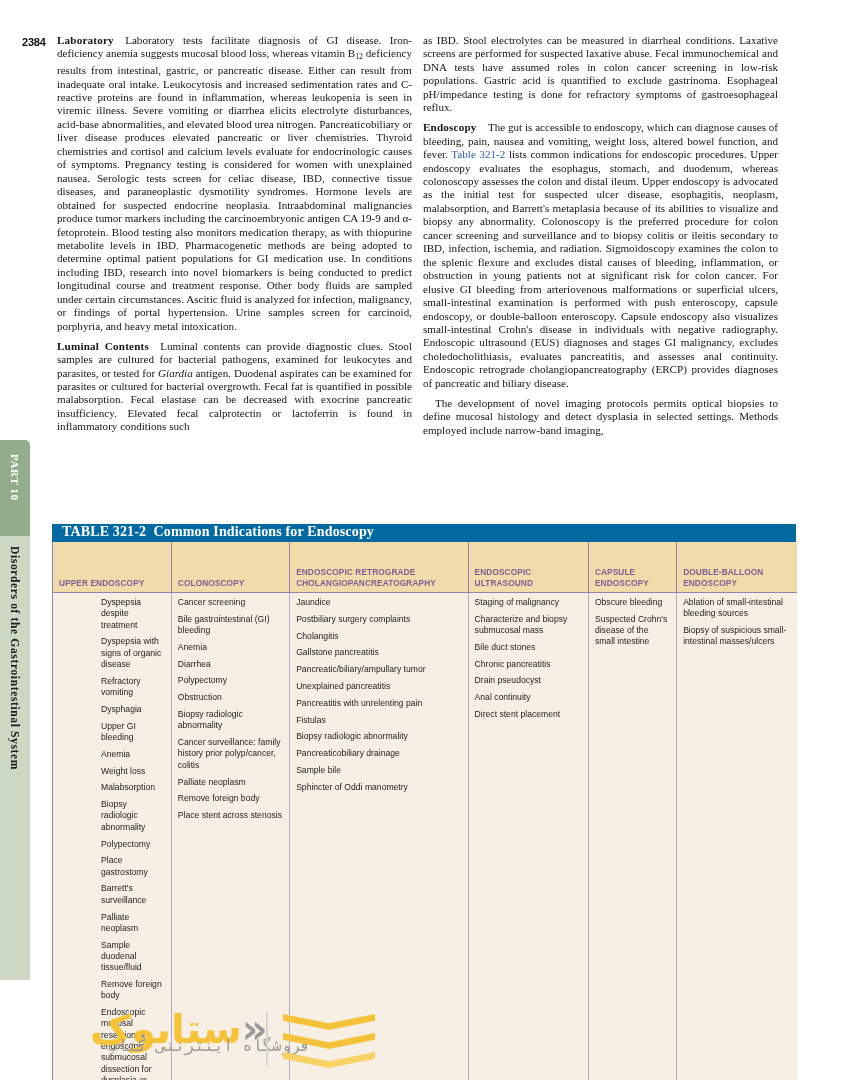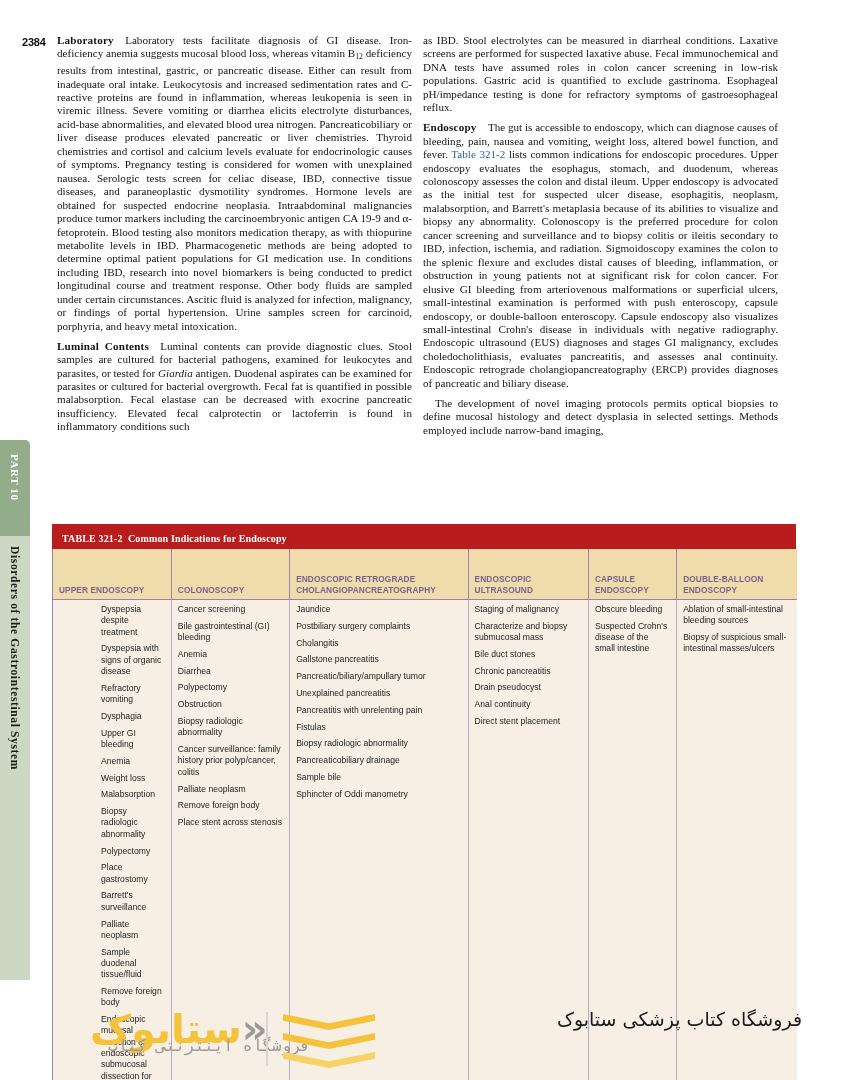--- a/index.html
+++ b/index.html
@@ -106,27 +106,27 @@
   }
 
   
   .table-wrap {
     position: absolute;
     left: 52px;
     top: 524px;
     width: 744px;
   }
   .tbl-title {
-    background: #b91c1c;
+    background: #0369a1;
     color: #ffffff;
     font-family: "Liberation Serif", serif;
     font-weight: bold;
-    font-size: 10px;
+    font-size: 14px;
     letter-spacing: 0.15px;
-    padding: 8px 8px 4px 10px;
+    padding: 1px 8px 4px 10px;
     height: 13px;
     line-height: 13px;
     box-sizing: content-box;
   }
   table.ind {
     border-collapse: collapse;
     width: 744px;
     table-layout: fixed;
     background: #f7efe3;
   }
@@ -395,15 +395,14 @@
   <div class="fa-logo">
     <div class="fa-word"><span class="gray">«</span><span>ستابوک</span></div>
     <div class="fa-sub">فروشگاه اینترنتی کتاب</div>
     <div class="fa-divider"></div>
     <div class="chev-mark">
       <div class="chev c1"></div>
       <div class="chev c2"></div>
       <div class="chev c3"></div>
     </div>
   </div>
-  <div class="site-fa">فروشگاه کتاب پزشکی ستابوک</div>
   <div class="site-url"><span>WWW.</span><span class="hl">S</span><span>ETA</span><span class="hl">B</span><span>OOK.COM</span></div>
 </div>
 
 </body></html>

